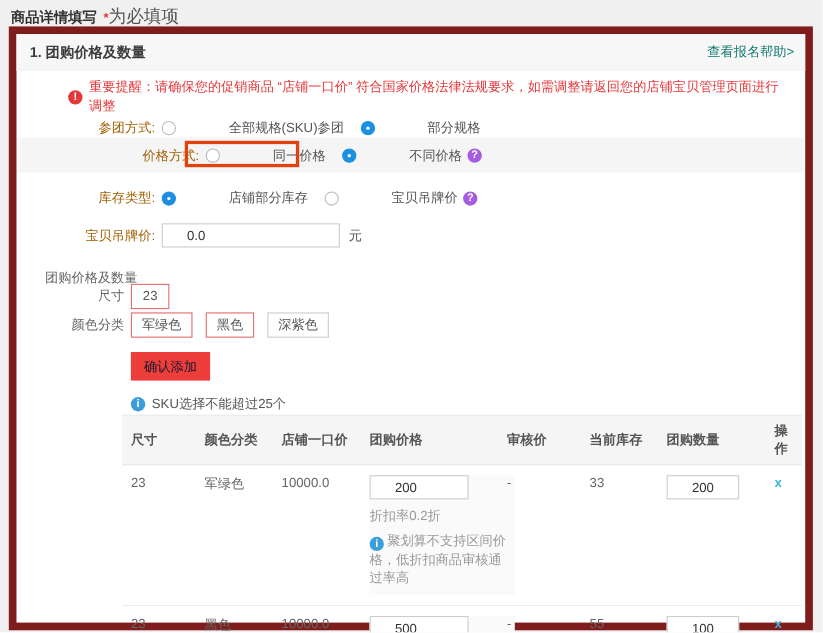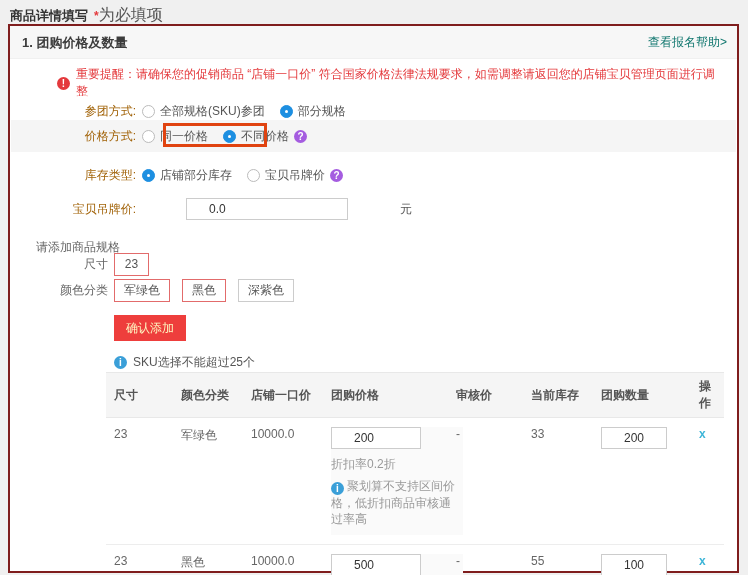--- a/index.html
+++ b/index.html
@@ -8,74 +8,74 @@
             font-size:12px; color:#333; }
 
   
   .page-header { position:absolute; top:5px; left:10px; }
   .page-title { font-size:13px; font-weight:bold; color:#333; }
   .req-star { color:#e4393c; font-weight:bold; margin-left:6px; }
   .req-note { color:#555; font-size:16px; }
 
   
   .panel { position:absolute; left:8px; top:24px; width:731px; height:549px;
-           background:#fff; border:2px solid #7f1d1d; }
+           background:#fff; border:7px solid #7f1d1d; }
   .panel-header { position:absolute; top:0; left:0; right:0; height:33px;
                   background:#f7f7f7; border-bottom:1px solid #f0f0f0; }
   .section-title { position:absolute; left:12px; top:0; line-height:33px;
                    font-size:13px; font-weight:bold; color:#3c3c3c; }
   .help-link { position:absolute; right:10px; top:0; line-height:33px;
                color:#0f766e; cursor:pointer; text-decoration:none; }
 
   
   .warning-row { position:absolute; top:40px; left:47px; right:20px;
                  color:#e4393c; font-size:12px; display:flex; align-items:center; }
   .circle-icon { display:inline-block; width:13px; height:13px; border-radius:50%;
                  color:#fff; font-size:10px; line-height:13px; text-align:center;
                  font-weight:bold; flex:0 0 auto; }
   .warn-icon { background:#e4393c; margin-right:6px; }
   .help-icon { background:#a55ce0; margin-left:5px; cursor:pointer; }
   .info-icon { background:#3a9fd8; margin-right:6px; }
 
   
   .frow { position:absolute; left:0; display:flex; align-items:center; height:26px; }
   .flabel { width:126px; text-align:right; color:#a16207; flex:0 0 auto; }
-  .opt { display:flex; align-items:center; margin-left:15px; cursor:pointer; color:#555; }
+  .opt { display:flex; align-items:center; margin-left:15px; cursor:pointer; color:#555;gap:43px; }
   .opt:first-of-type { margin-left:6px; }
   .radio { display:inline-block; width:13px; height:13px; border-radius:50%;
            border:1px solid #bbb; background:#fff; margin-right:5px; position:relative; flex:0 0 auto; }
   .radio.checked { border-color:#1d8fe1; background:#1d8fe1; }
   .radio.checked::after { content:""; position:absolute; left:4px; top:4px; width:3px; height:3px;
                           border-radius:50%; background:#fff; }
   .row-join  { top:72px; }
   .gray-band { position:absolute; top:94px; left:1px; right:1px; height:32px; background:#f5f5f5; }
-  .row-price { top:97px; }
+  .row-price { top:97px;padding-left:40px; }
   .row-stock { top:136px; }
-  .row-tag   { top:170px;gap:44px; }
+  .row-tag   { top:170px; }
   .annotation-box { position:absolute; left:153px; top:97px; width:104px; height:24px;
                     border:3px solid #e04310; pointer-events:none; z-index:5; }
 
   .txt { height:22px; border:1px solid #ccc; padding:0 22px; font-size:12px; color:#333;
          font-family:inherit; }
   .tag-input { width:162px; margin-left:6px; }
   .unit { margin-left:8px; color:#555; }
 
   
   .spec-title { position:absolute; top:213px; left:26px; color:#666; }
   .spec-row { position:absolute; display:flex; align-items:center; }
   .spec-label { width:98px; text-align:right; color:#666; flex:0 0 auto; }
   .row-size  { top:227px; }
   .row-color { top:253px; }
   .spec-box { height:23px; line-height:21px; padding:0 9px; border:1px solid #ccc;
               background:#fff; color:#555; margin-left:6px; cursor:pointer; text-align:center; }
   .spec-box + .spec-box { margin-left:12px; }
   .spec-box.selected { border-color:#e26b6b; }
   .size-box { width:35px; padding:0; }
   .confirm-btn { position:absolute; left:104px; top:289px; width:72px; height:26px;
-                 background:#ee3e3c; color:#fef9c3; border:none; font-size:12px;
+                 background:#ee3e3c; color:#0f172a; border:none; font-size:12px;
                  cursor:pointer; font-family:Liberation Serif, serif; }
 
   
   .sku-note { position:absolute; top:328px; left:104px; display:flex; align-items:center; color:#555; }
   .sku-table { position:absolute; top:346px; left:96px; width:618px;
                border-collapse:collapse; table-layout:fixed; }
   .sku-table th { background:#f5f5f5; border-top:1px solid #e8e8e8; border-bottom:1px solid #e8e8e8;
                   font-weight:bold; color:#555; text-align:left; padding:5px 8px; font-size:12px; }
   .sku-table td { vertical-align:top; padding:9px 8px; color:#666; font-size:12px; }
   .sku-table tbody tr { border-bottom:1px solid #ededed; }
@@ -151,21 +151,21 @@
       </label>
       <span class="circle-icon help-icon">?</span>
     </div>
 
     <div class="frow row-tag">
       <span class="flabel">宝贝吊牌价:</span>
       <input class="txt tag-input" value="0.0" style="">
       <span class="unit">元</span>
     </div>
 
-    <div class="spec-title">请添加商品规格</div>
+    <div class="spec-title">团购价格及数量</div>
 
     <div class="spec-row row-size">
       <span class="spec-label">尺寸</span>
       <span class="spec-box size-box selected">23</span>
     </div>
 
     <div class="spec-row row-color">
       <span class="spec-label">颜色分类</span>
       <span class="spec-box selected">军绿色</span>
       <span class="spec-box selected">黑色</span>

